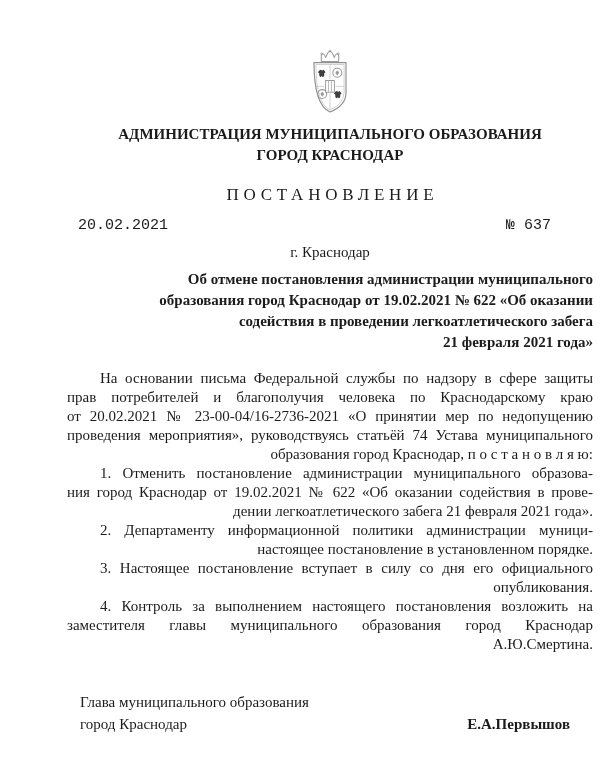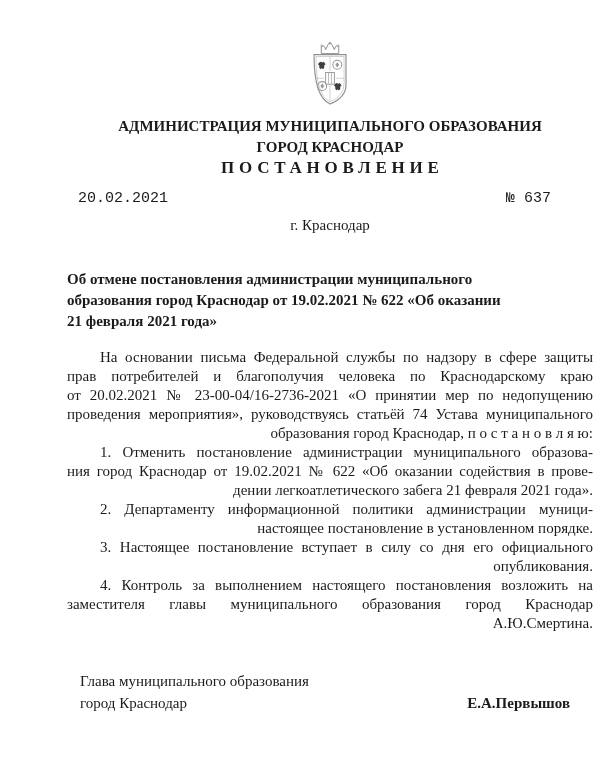--- a/index.html
+++ b/index.html
@@ -1,29 +1,29 @@
 <!DOCTYPE html>
 <html><head>
 <meta charset="utf-8">
 <style>
   html,body{margin:0;padding:0;background:#e8e8e8;}
   .page{
     width:602px;height:781px;background:#ffffff;position:relative;
     font-family:"Liberation Serif", serif;color:#1b1b1b;overflow:hidden;
     margin:0 auto;
   }
-  .content{position:absolute;left:67px;top:8px;width:526px;}
+  .content{position:absolute;left:67px;top:16px;width:526px;}
   .crest{margin-top:33px;height:64px;text-align:center;}
   .org{margin-top:11px;text-align:center;font-weight:bold;font-size:15px;line-height:21px;}
-  .doctype{text-align:center;font-weight:bold;font-size:17px;
+  .doctype{margin-top:19px;text-align:center;font-weight:normal;font-size:17px;
            letter-spacing:0.28em;padding-left:0.28em;}
   .daterow{margin-top:11px;display:flex;justify-content:space-between;
            font-size:15px;line-height:19px;padding-left:11px;padding-right:42px;font-family:Liberation Mono, monospace;}
   .place{margin-top:8px;text-align:center;font-size:15px;line-height:19px;}
-  .title{margin-top:34px;text-align:left;font-weight:bold;font-size:15px;line-height:21px;}
+  .title{margin-top:7px;text-align:right;font-weight:bold;font-size:15px;line-height:21px;}
   .bodytext{margin-top:16px;font-size:15px;line-height:19px;}
   .bl{text-align:right;}
   .bl.j{text-align:justify;text-align-last:justify;}
   .bl.ind{text-indent:33px;}
   .sig{margin-top:37px;display:flex;justify-content:space-between;align-items:flex-end;
        font-size:15px;line-height:22px;padding-left:13px;padding-right:23px;}
   .sig .post div{white-space:nowrap;}
   .sig .name{white-space:nowrap;font-weight:bold;}
 </style>
 </head>
@@ -74,20 +74,21 @@
     <div class="daterow">
       <span>20.02.2021</span>
       <span>№ 637</span>
     </div>
 
     <div class="place">г. Краснодар</div>
 
     <div class="title">
       <div>Об отмене постановления администрации муниципального</div>
       <div>образования город Краснодар от 19.02.2021 № 622 «Об оказании</div>
+      <div>содействия в проведении легкоатлетического забега</div>
       <div>21 февраля 2021 года»</div>
     </div>
 
     <div class="bodytext">
       <div>
         <div class="bl j ind">На основании письма Федеральной службы по надзору в сфере защиты</div>
         <div class="bl j">прав потребителей и благополучия человека по Краснодарскому краю</div>
         <div class="bl j">от 20.02.2021 № 23-00-04/16-2736-2021 «О принятии мер по недопущению</div>
         <div class="bl j">проведения мероприятия», руководствуясь статьёй 74 Устава муниципального</div>
         <div class="bl">образования город Краснодар, п о с т а н о в л я ю:</div>

